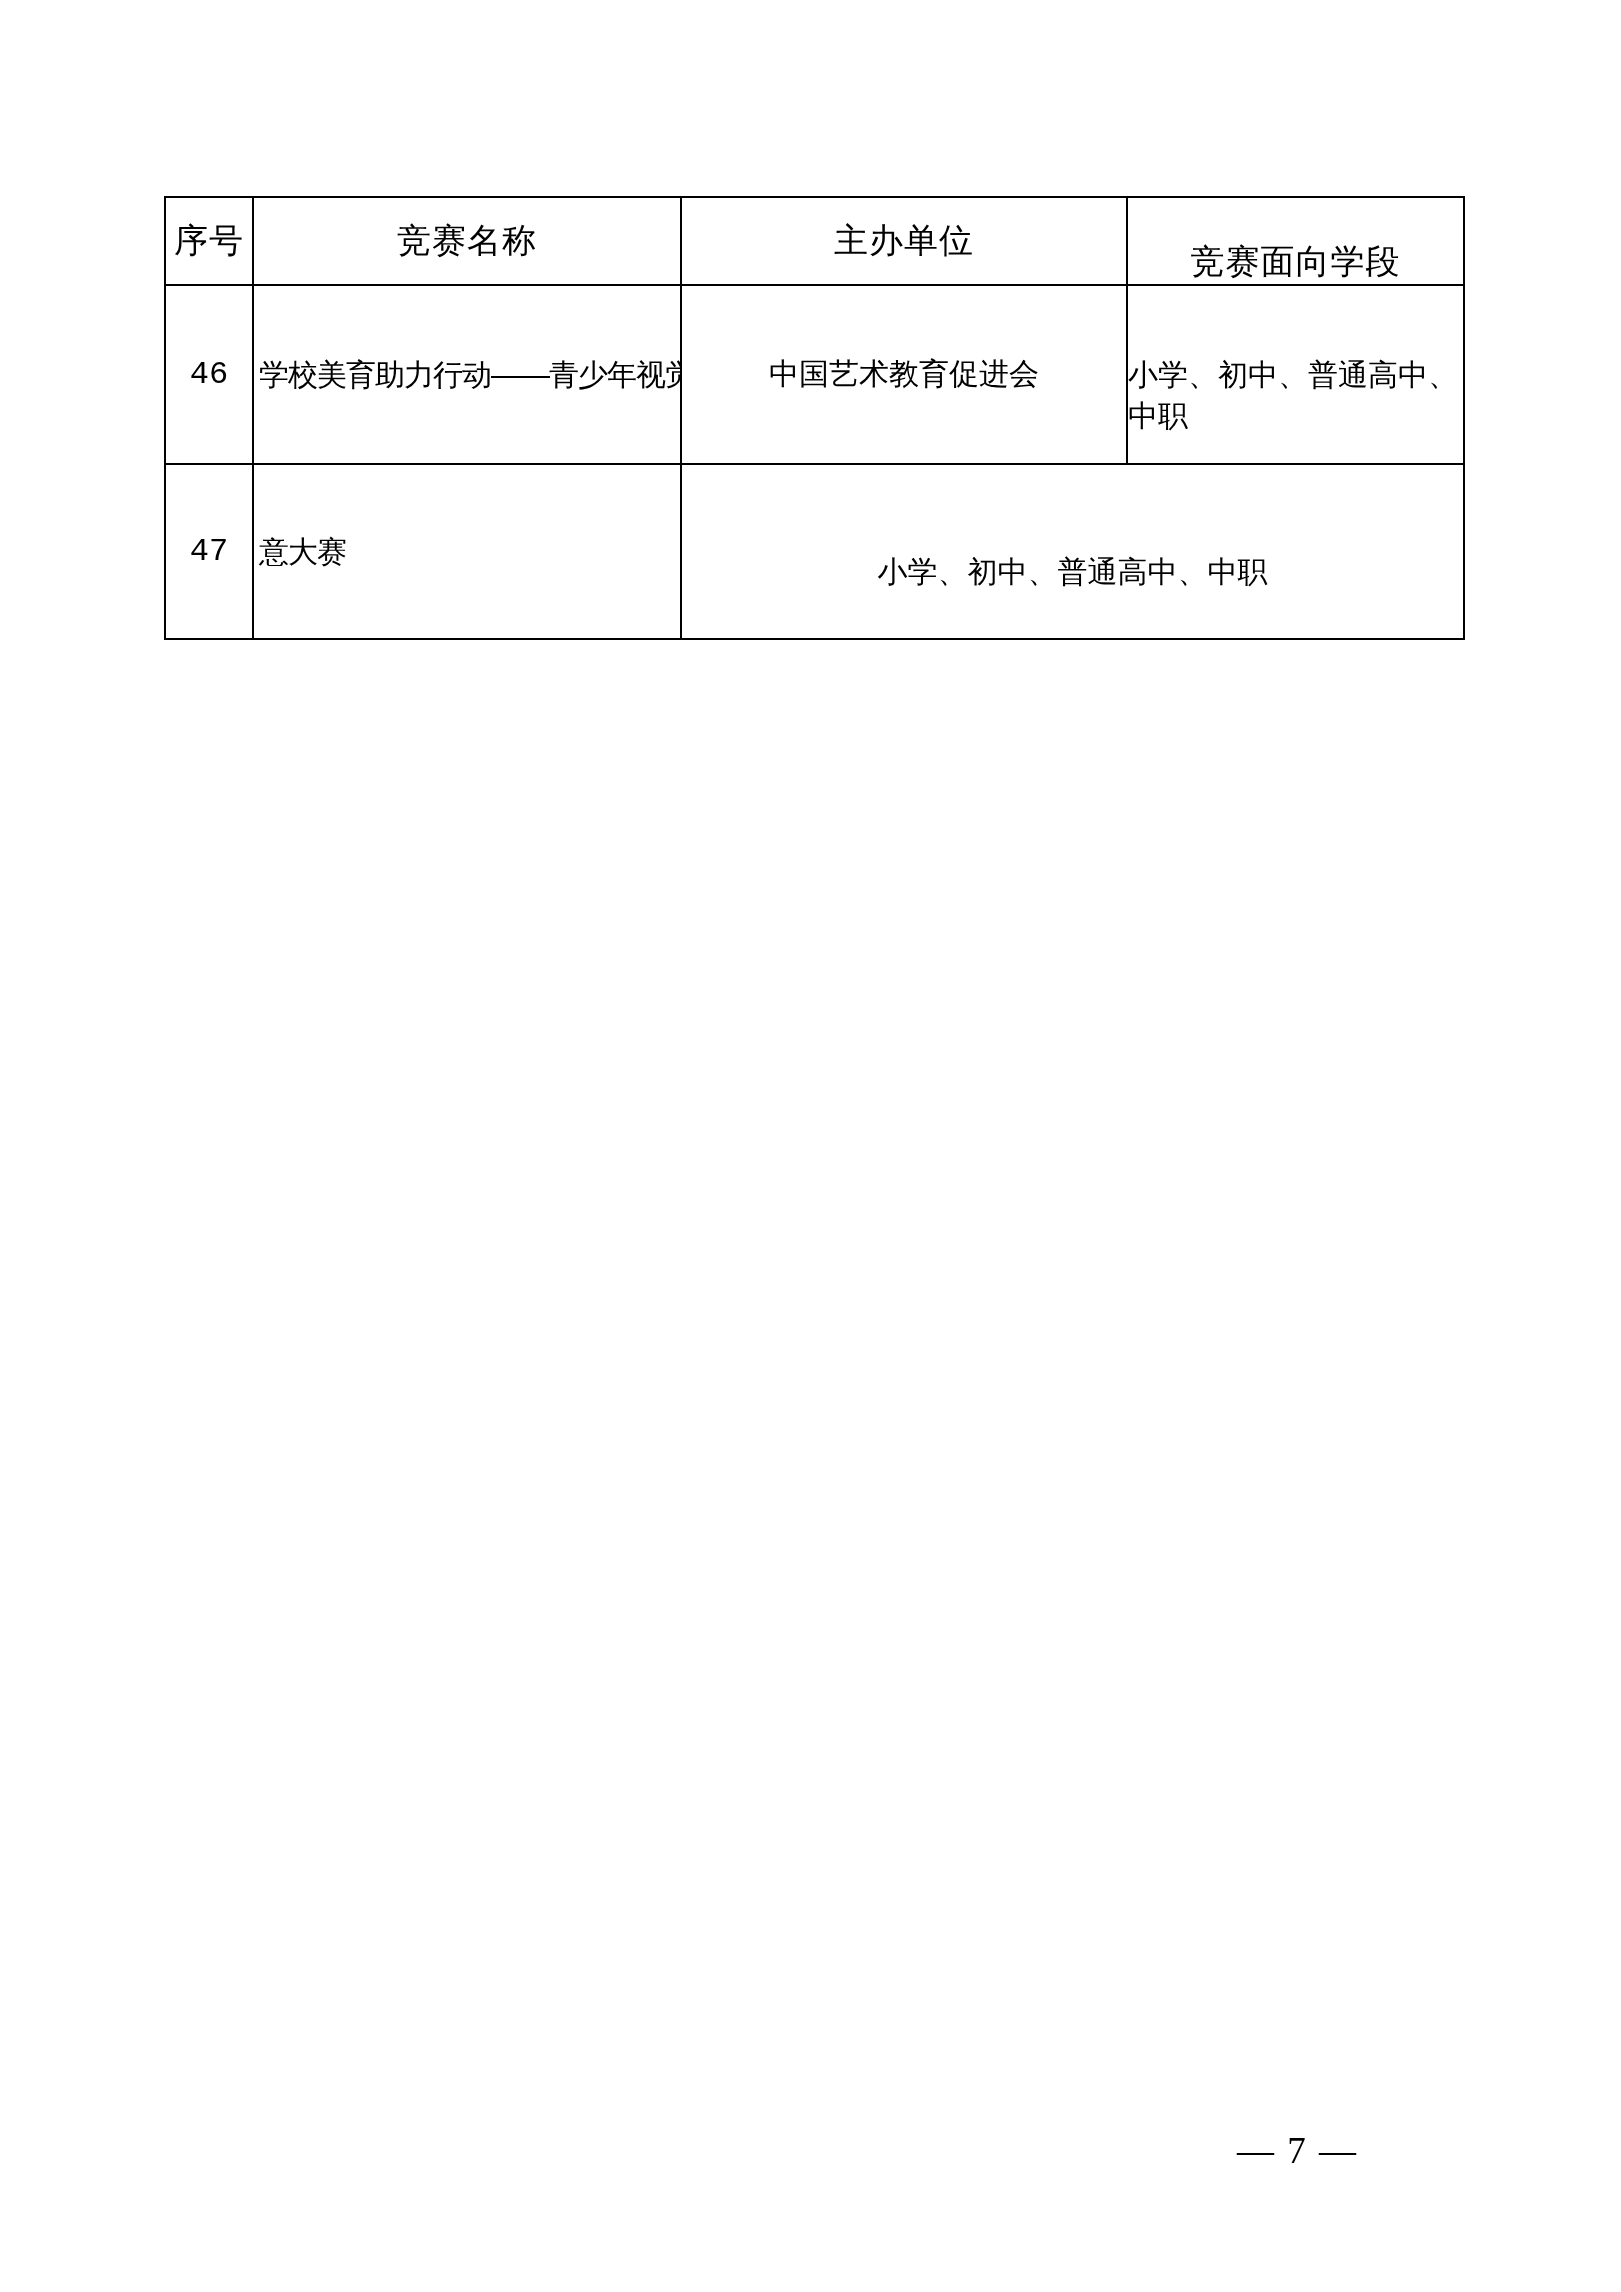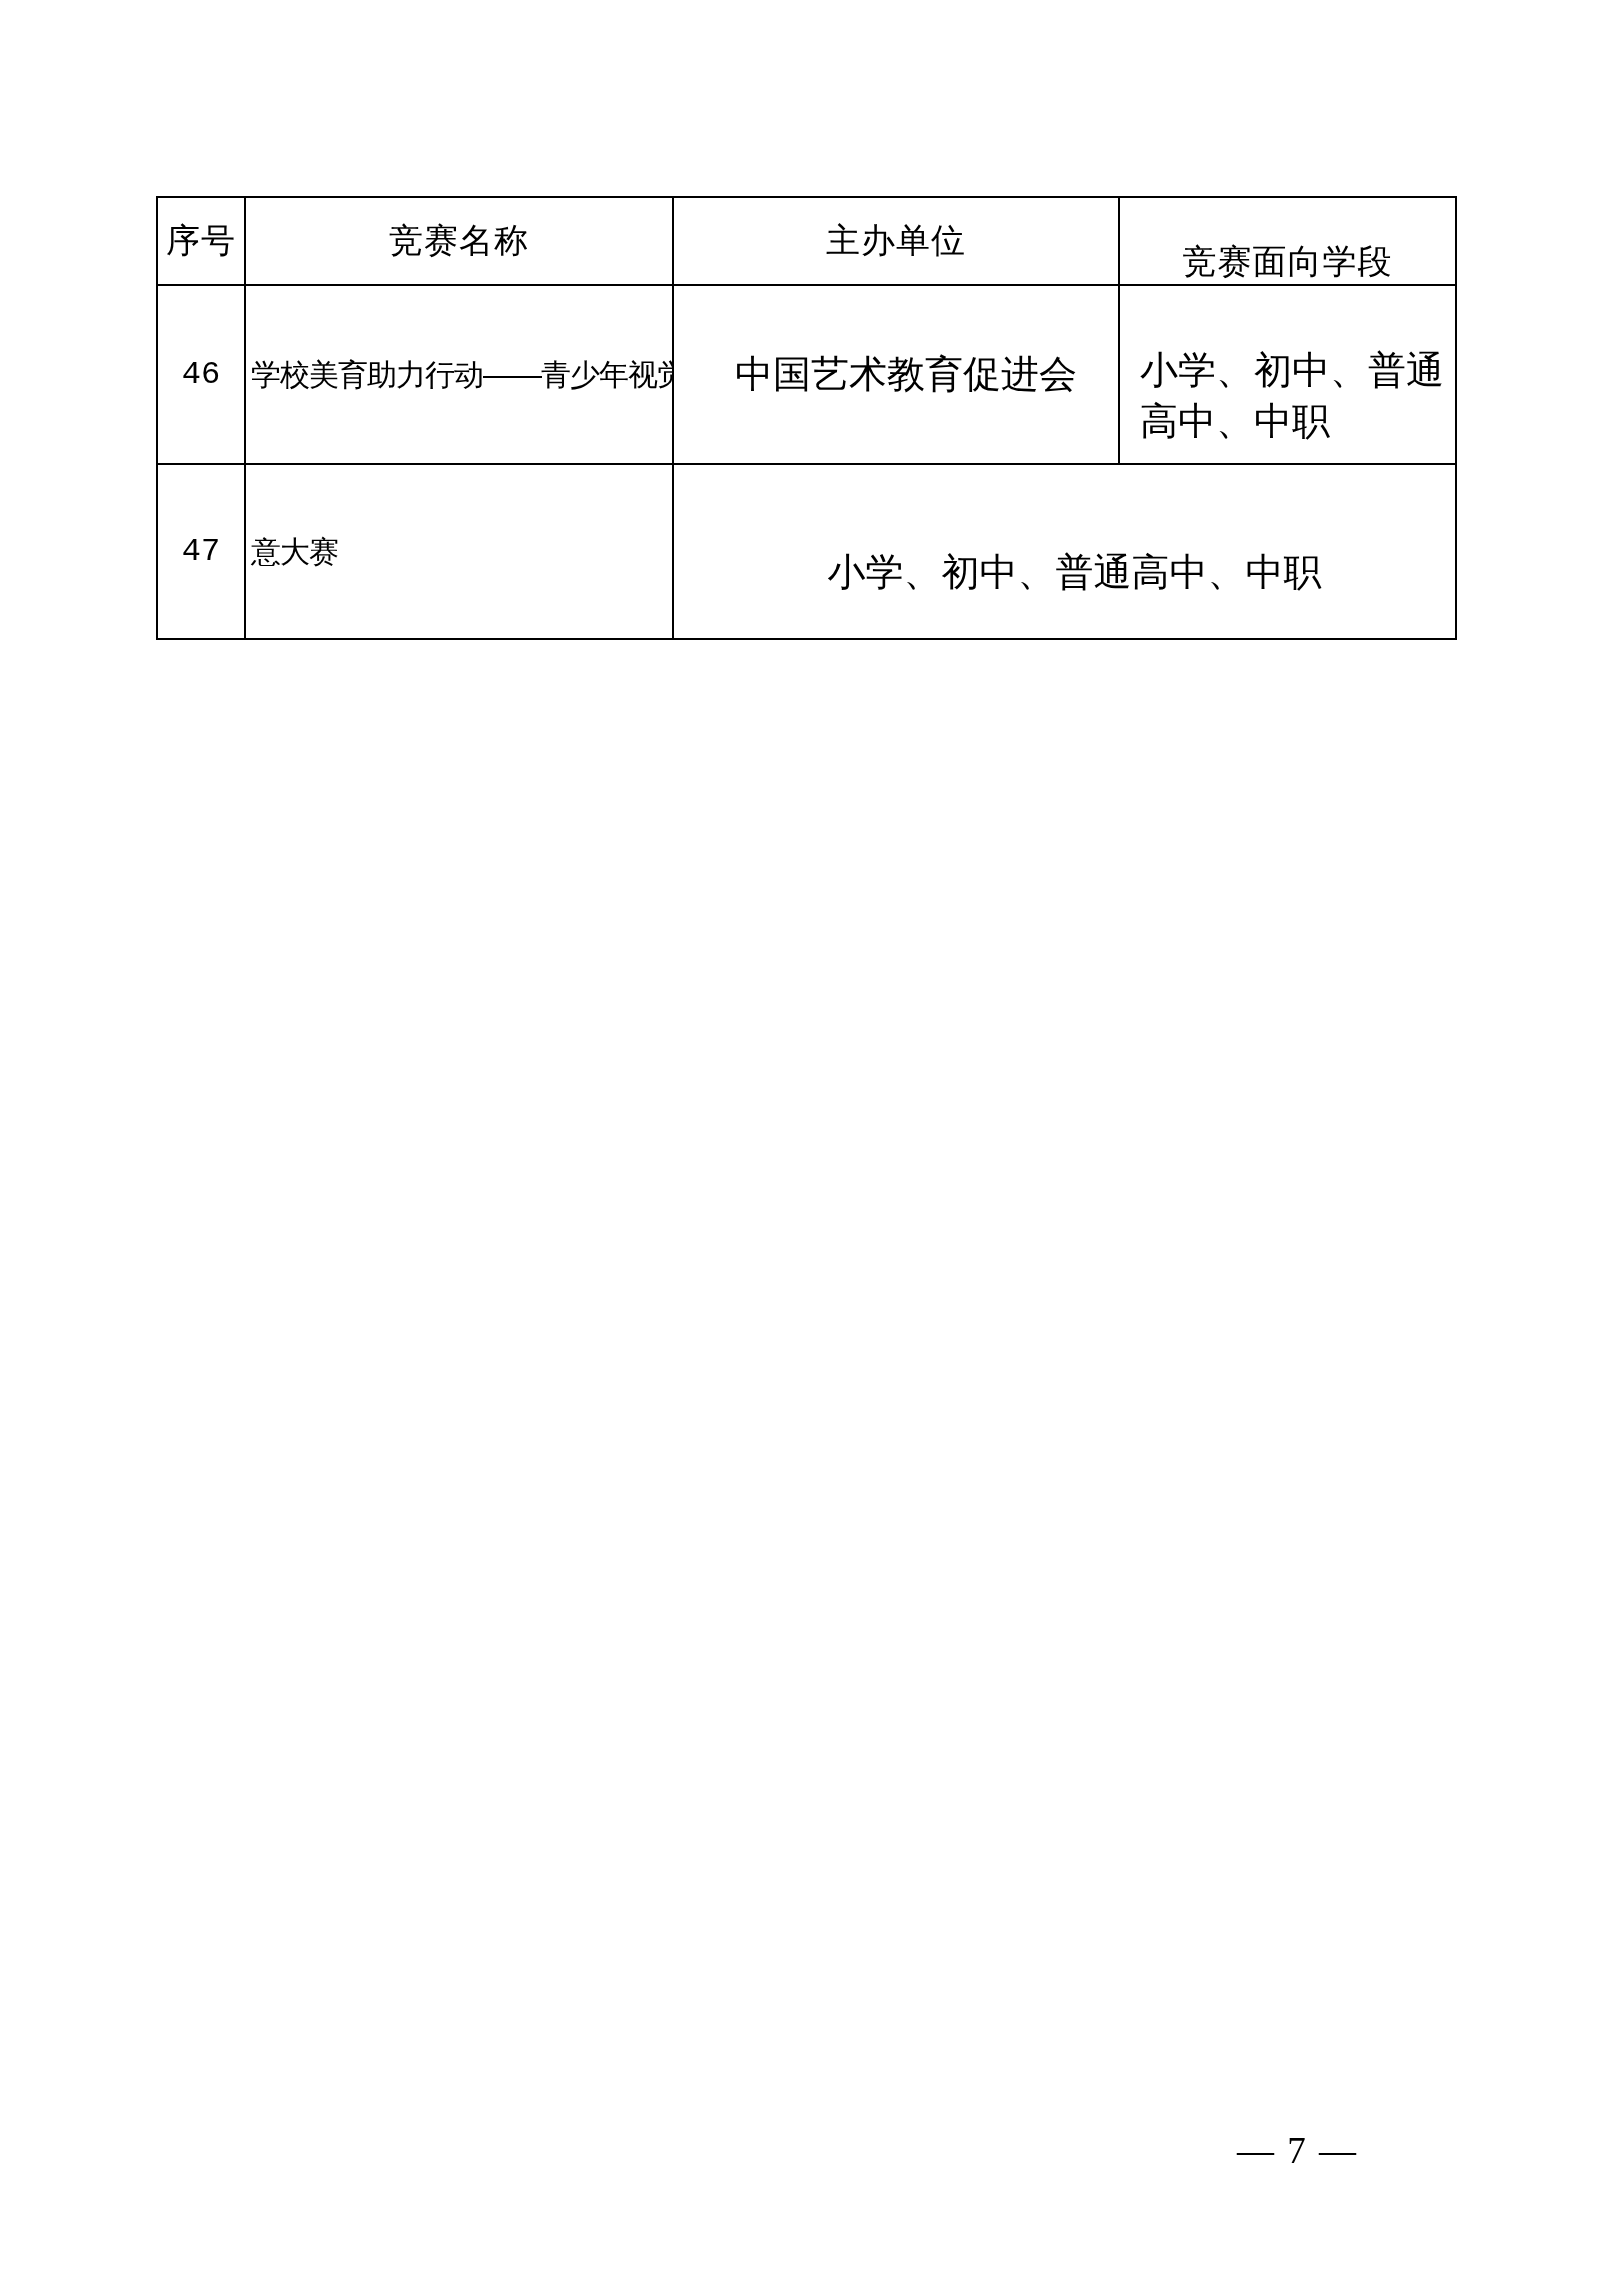--- a/index.html
+++ b/index.html
@@ -11,21 +11,21 @@
     position: relative;
     width: 1621px;
     height: 2293px;
     color: #000000;
     font-family: "Liberation Sans", "DejaVu Sans", sans-serif;
   }
 
   
   .doc-table {
     position: absolute;
-    left: 156px;
+    left: 164px;
     top: 196px;
     width: 1301px;
     box-sizing: border-box;
     border: 2.9px solid #000000;
     background: #ffffff;
   }
   .tr {
     display: flex;
     box-sizing: border-box;
   }
@@ -56,22 +56,21 @@
   .col-name   { width: 428px; }
   .col-org    { width: 446px; }
   .col-stage  { flex: 1; }
 
   .th {
     font-family: "Liberation Serif", "DejaVu Serif", serif;
     font-size: 34px;
     letter-spacing: 1px;
   }
   .cell-text {
-    font-size: 38px;
-    padding-left: 20px;
+    font-size: 30px;
   }
   .num-text {
     font-size: 32px;
     font-family: Liberation Mono, monospace;
   }
   .name-cell {
     flex-direction: column;
     align-items: flex-start;
     justify-content: center;
     padding-left: 4.9px;

